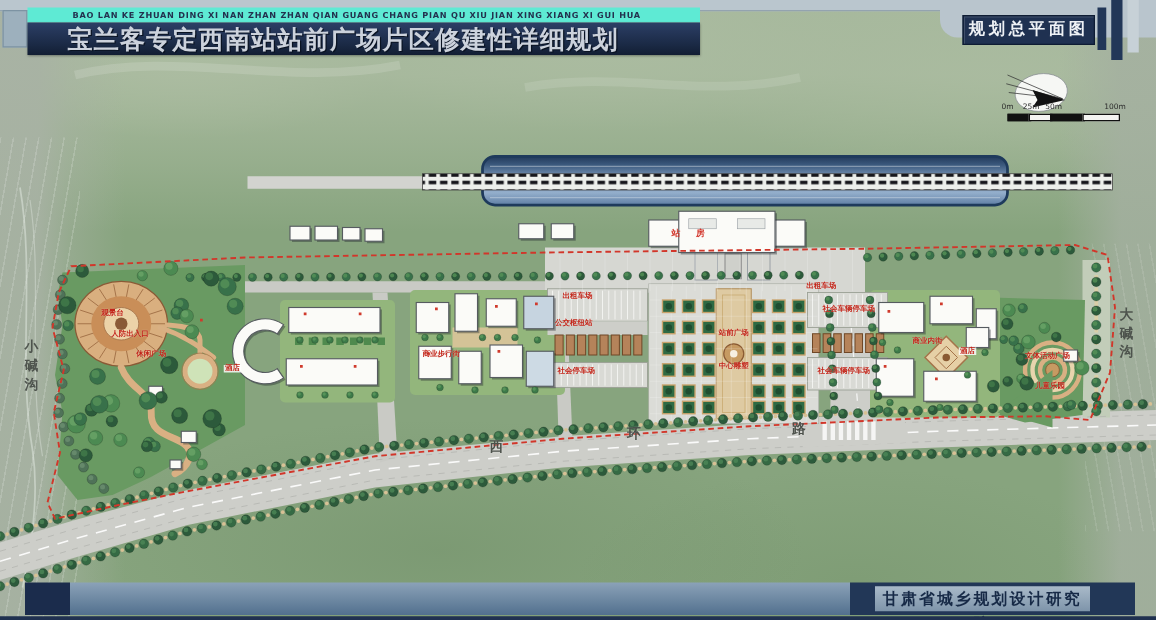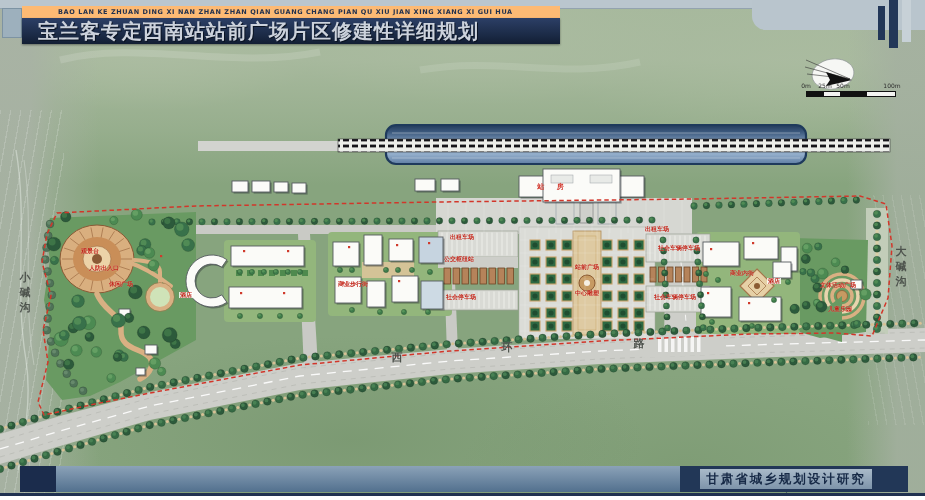--- a/index.html
+++ b/index.html
@@ -24,26 +24,26 @@
   .rl{position:absolute;font-size:6px;line-height:1;color:#c22418;font-weight:bold;white-space:nowrap;
       transform:translate(-50%,-50%);text-shadow:0 0 1px rgba(255,255,255,.55);}
   .rl.chip{background:rgba(255,255,255,.82);padding:0 1px;}
   .st{position:absolute;font-size:7px;letter-spacing:5px;color:#d2342a;font-weight:bold;white-space:nowrap;transform:translate(-50%,-50%);}
   .rc{position:absolute;font-size:11px;color:#4c514b;font-weight:bold;transform:translate(-50%,-50%);text-shadow:0 0 2px rgba(255,255,255,.4);}
   .vl{position:absolute;writing-mode:vertical-rl;text-orientation:upright;font-size:11px;letter-spacing:15px;
       color:#454a45;font-weight:bold;opacity:.9;}
   
   .top-ribbon{position:absolute;left:0;top:0;width:925px;height:8px;background:#bac6ce;border-bottom:1px solid #93a3af;}
   .corner-tab{position:absolute;left:2px;top:8px;width:18px;height:28px;background:#9db0bd;border:1px solid #7d93a3;}
-  .pinyin-strip{position:absolute;left:22px;top:6px;width:538px;height:12px;background:#fdba74;}
+  .pinyin-strip{position:absolute;left:22px;top:6px;width:538px;height:12px;background:#5eead4;}
   .pinyin-strip span{display:block;padding-left:36px;font-size:6.5px;line-height:12px;font-weight:bold;
       letter-spacing:.6px;color:#23324f;white-space:nowrap;overflow:hidden;}
   .title-bar{position:absolute;left:22px;top:18px;width:538px;height:26px;
       background:linear-gradient(180deg,#2c3f66 0%,#1a2944 70%,#121e33 100%);box-shadow:0 1px 2px rgba(0,0,0,.4);}
-  .title-bar span{display:block;padding-left:16px;font-size:20px;line-height:26px;font-weight:bold;color:#ccd2dc;
+  .title-bar span{display:block;padding-left:32px;font-size:20px;line-height:26px;font-weight:bold;color:#ccd2dc;
       letter-spacing:1px;white-space:nowrap;text-shadow:1px 1px 0 #0a1322;}
   .hdr-corner{position:absolute;left:752px;top:0;width:173px;height:30px;background:#b9c5cd;border-radius:0 0 0 14px;}
   .drawing-label{position:absolute;left:770px;top:12px;width:104px;height:22px;background:#1f3151;border:1px solid #0e1c33;
       box-shadow:inset 1px 1px 0 rgba(255,255,255,.15);}
   .drawing-label span{display:block;text-align:center;font-size:13px;line-height:22px;font-weight:bold;
       letter-spacing:3px;color:#eef1f5;white-space:nowrap;}
   .vbar1{position:absolute;left:878px;top:6px;width:7px;height:34px;background:#223758;}
   .vbar2{position:absolute;left:889px;top:0;width:9px;height:48px;background:#223758;}
   .vbar3{position:absolute;left:902px;top:0;width:9px;height:42px;background:#c7d1d7;}
   
@@ -1319,20 +1319,23 @@
 
   <div class="top-ribbon"></div>
   <div class="corner-tab"></div>
   <div class="pinyin-strip">
       <span>BAO LAN KE ZHUAN DING XI NAN ZHAN ZHAN QIAN GUANG CHANG PIAN QU XIU JIAN XING  XIANG XI GUI HUA</span>
     </div>
   <div class="title-bar">
       <span>宝兰客专定西南站站前广场片区修建性详细规划</span>
     </div>
   <div class="hdr-corner"></div>
+  <div class="drawing-label">
+      <span>规划总平面图</span>
+    </div>
   <div class="vbar1"></div>
   <div class="vbar2"></div>
   <div class="vbar3"></div>
 
   <div class="scalebar">
     <span class="tick" style="left:6px;">0m</span>
     <span class="tick" style="left:25px;">25m</span>
     <span class="tick" style="left:43px;">50m</span>
     <span class="tick" style="left:92px;">100m</span>
     <span class="seg" style="left:6px;width:17px;background:#111;"></span>

